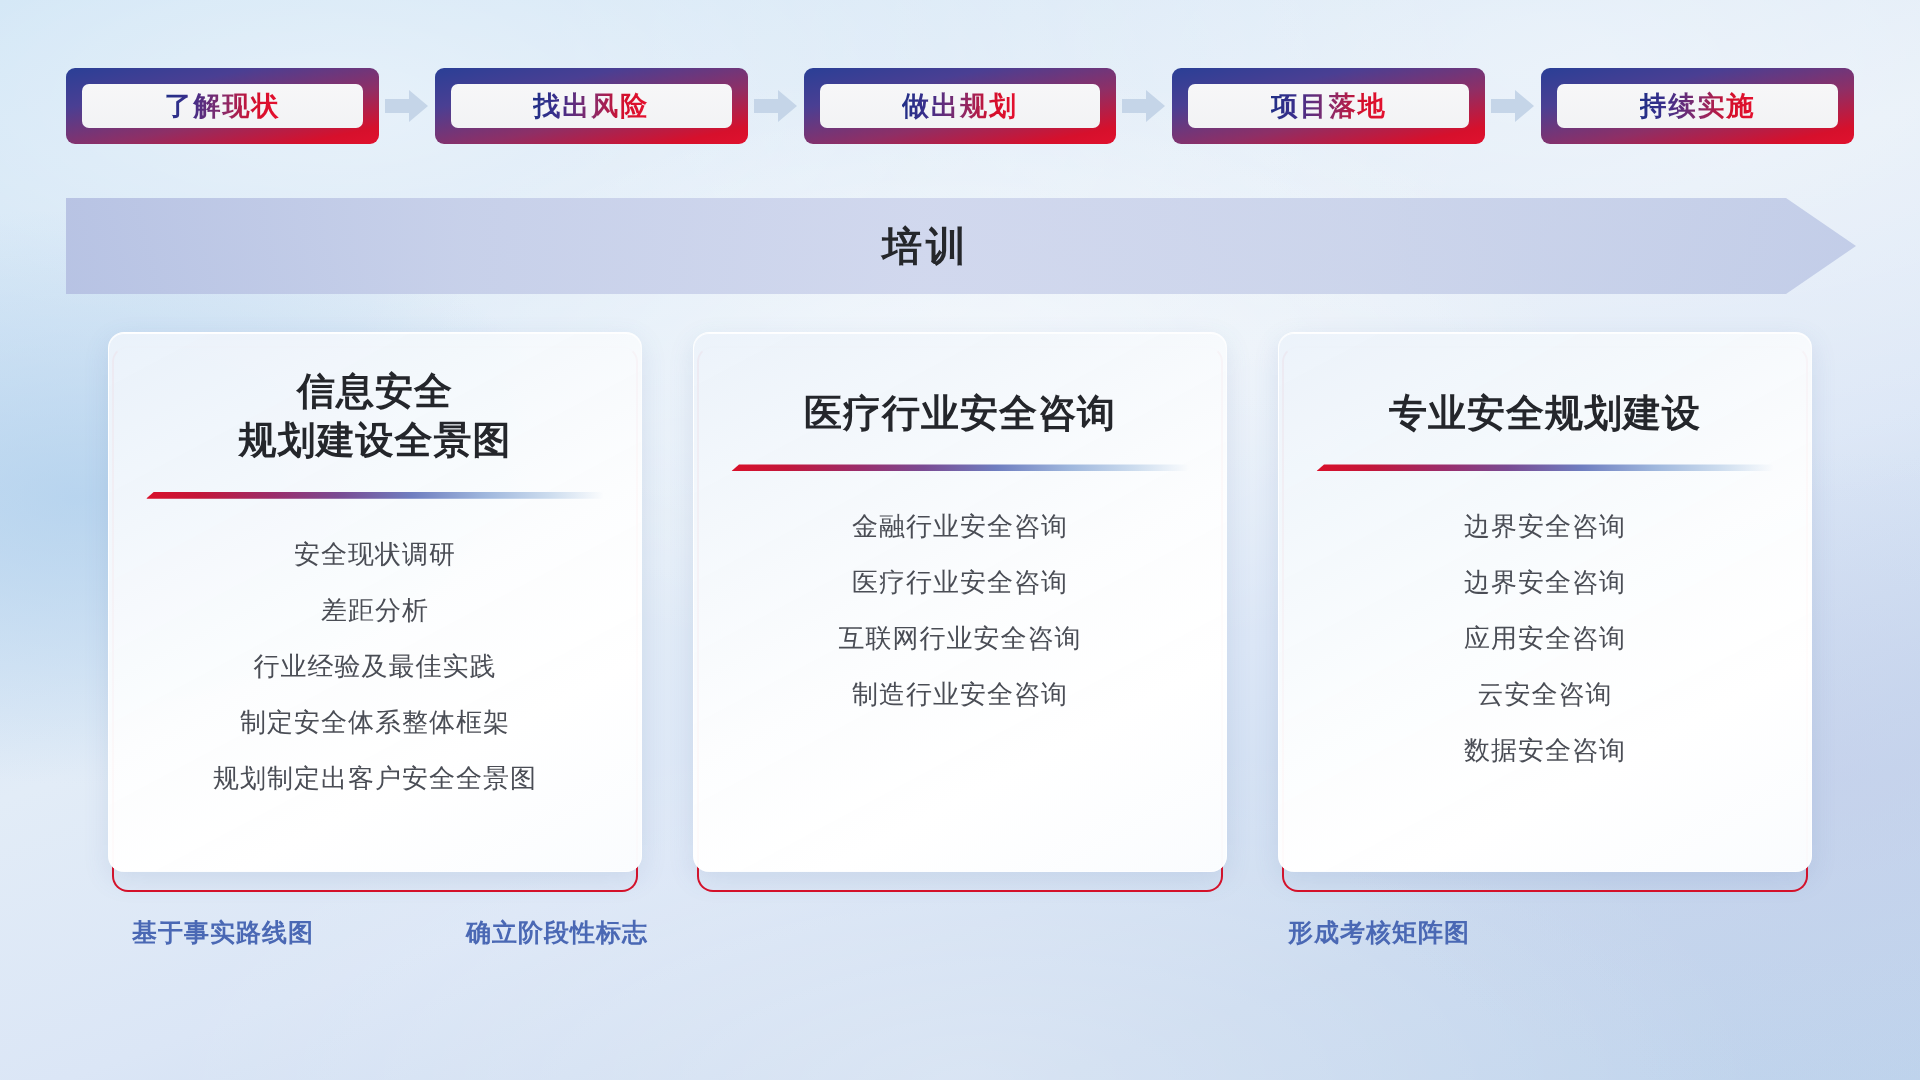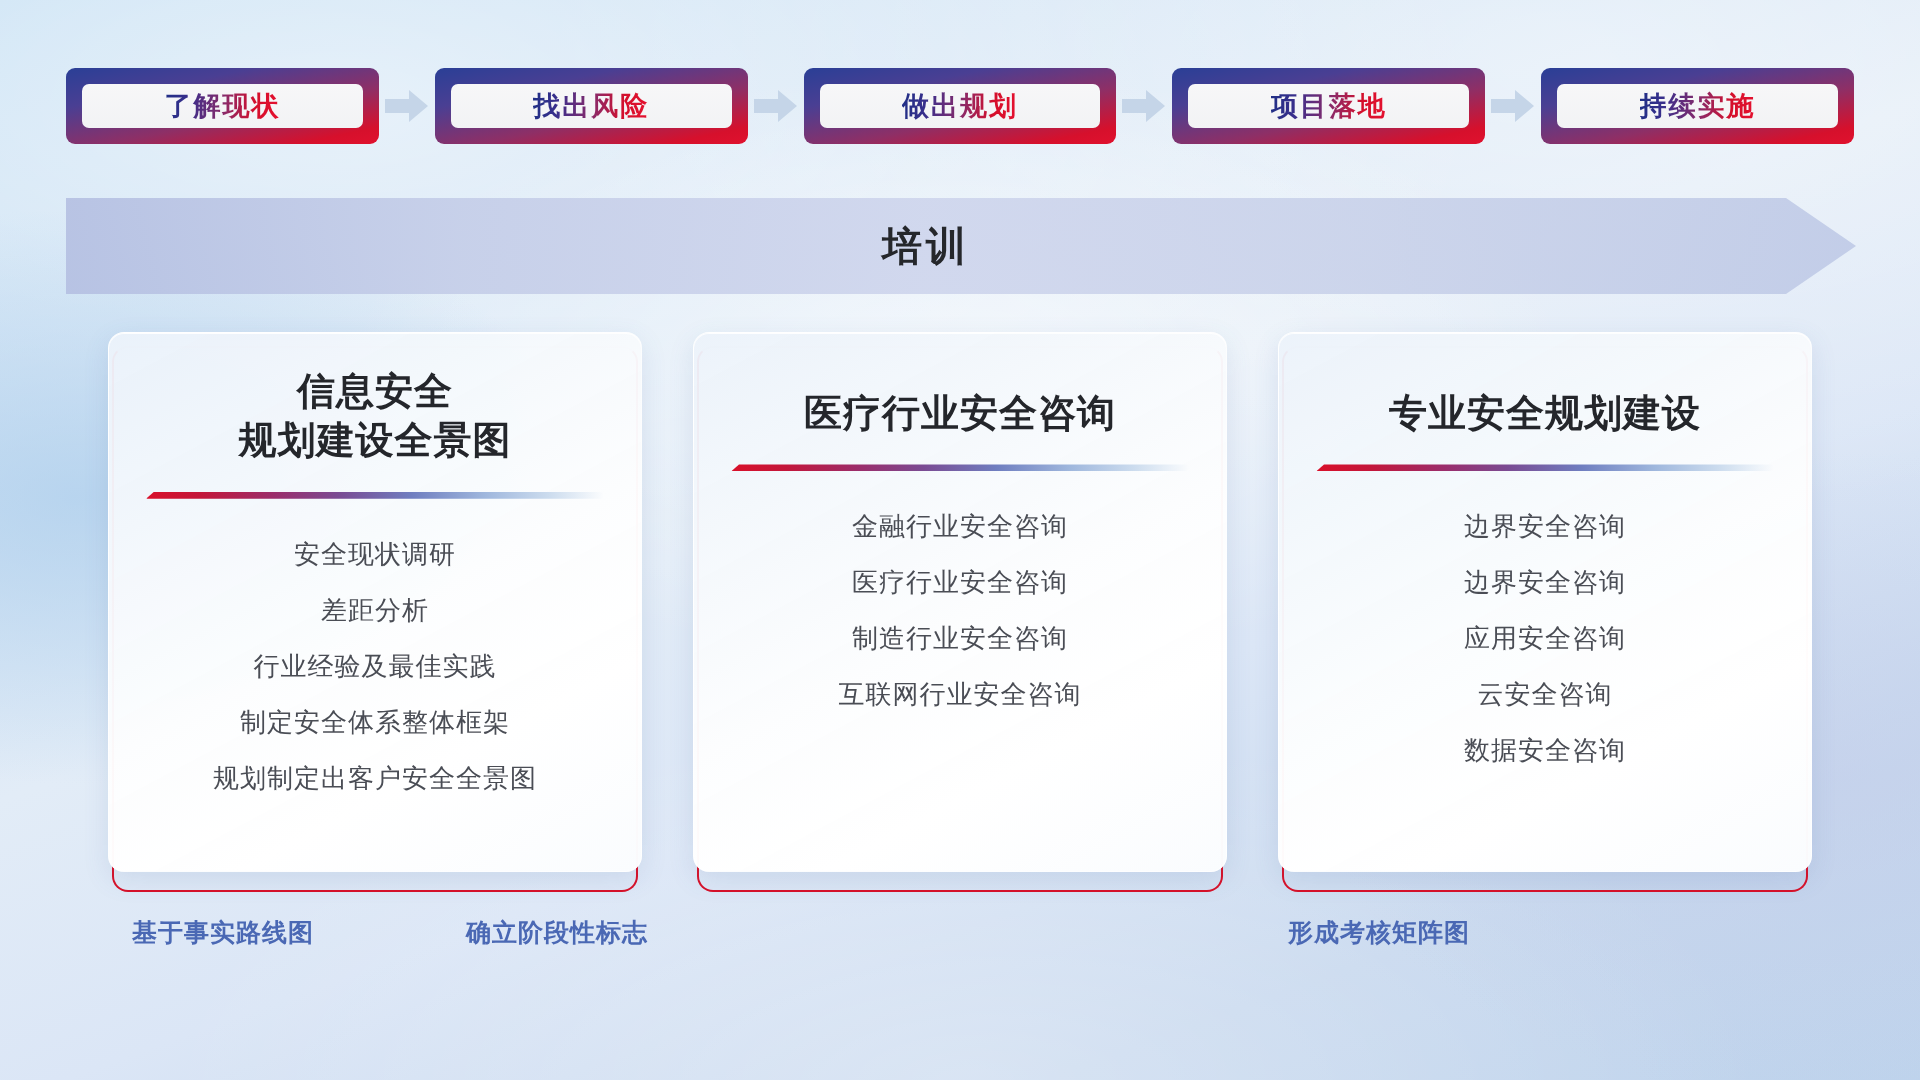--- a/index.html
+++ b/index.html
@@ -309,22 +309,22 @@
     </div>
 
     <div class="card-wrap">
       <div class="card-accent"></div>
       <div class="card">
         <div class="card-title single">医疗行业安全咨询</div>
         <div class="card-divider"></div>
         <ul class="card-list">
           <li>金融行业安全咨询</li>
           <li>医疗行业安全咨询</li>
+          <li>互联网行业安全咨询</li>
           <li>制造行业安全咨询</li>
-          <li>互联网行业安全咨询</li>
         </ul>
       </div>
     </div>
 
     <div class="card-wrap">
       <div class="card-accent"></div>
       <div class="card">
         <div class="card-title single">专业安全规划建设</div>
         <div class="card-divider"></div>
         <ul class="card-list">

